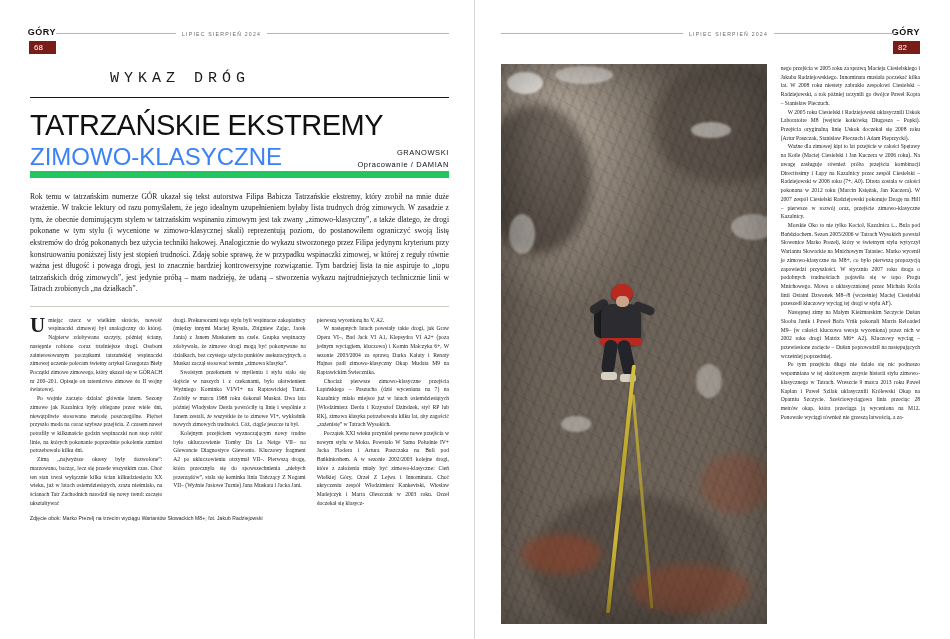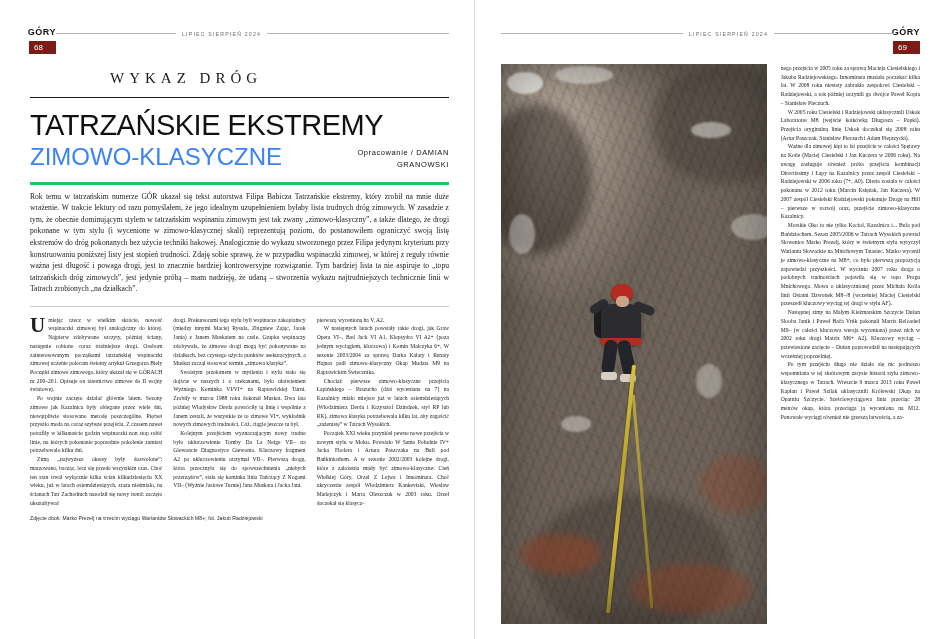--- a/index.html
+++ b/index.html
@@ -17,28 +17,28 @@
   .gory-mark{font-family:"Liberation Sans",sans-serif;font-weight:bold;font-size:9px;letter-spacing:.5px;color:#111;line-height:1;}
   .folio{font-family:"Liberation Sans",sans-serif;font-size:8px;color:#fff;background:#7a1c18;padding:3px 13px 2px 5px;margin-top:4px;display:inline-block;line-height:1;}
   .rh-rule{flex:1;border-top:1px solid #b9b4ab;margin-top:5px;position:relative;}
   .issue{font-family:"Liberation Sans",sans-serif;font-size:5.2px;letter-spacing:1.2px;color:#6d6a65;position:absolute;top:-3px;background:#fff;padding:0 6px;}
   .issue-l{left:120px;}
   .issue-r{right:120px;}
 
   .rh-col{display:flex;flex-direction:column;align-items:flex-end;width:26px;}
 
   
-  .kicker{font-family:Liberation Serif, serif;font-size:15px;letter-spacing:5px;color:#1a1a1a;margin:16px 0 0 80px;}
+  .kicker{font-family:Liberation Mono, monospace;font-size:15px;letter-spacing:5px;color:#1a1a1a;margin:16px 0 0 80px;}
   .kicker-rule{border-top:1px solid #1a1a1a;margin:10px 0 0 0;}
   h1.title{font-family:"Liberation Sans",sans-serif;font-weight:normal;font-size:29px;letter-spacing:-0.5px;color:#111;margin:12px 0 0 0;line-height:1.04;}
   h2.subtitle{font-family:"Liberation Sans",sans-serif;font-weight:normal;font-size:24px;letter-spacing:0px;color:#3b82f6;margin:4px 0 0 0;line-height:1.05;}
   .byline{font-family:"Liberation Sans",sans-serif;font-size:7.5px;letter-spacing:.6px;color:#111;text-align:right;line-height:1.5;margin-top:-22px;}
 
   
-  .lead{font-family:"Liberation Serif",serif;font-size:7.6px;line-height:1.52;color:#1a1a1a;text-align:justify;margin-top:12px;border-top:3px solid #22c55e;padding-top:6px;}
+  .lead{font-family:"Liberation Serif",serif;font-size:7.6px;line-height:1.52;color:#1a1a1a;text-align:justify;margin-top:1px;border-top:7px solid #22c55e;padding-top:13px;}
   .cols3{display:flex;gap:11px;}
   .col{flex:1;}
   p.body{font-family:"Liberation Serif",serif;font-size:5.6px;line-height:1.56;text-align:justify;color:#1d1d1d;margin:0 0 0 0;text-indent:7px;hyphens:auto;}
   p.body.first{text-indent:0;}
   .dropcap::first-letter{float:left;font-size:21px;line-height:17px;font-weight:bold;padding:1px 3px 0 0;font-family:"Liberation Serif",serif;}
 
   .caption{font-family:"Liberation Sans",sans-serif;font-size:5px;color:#1d1d1d;margin-top:8px;letter-spacing:.1px;}
 
   
   .photo-wrap{position:relative;width:286px;height:560px;overflow:hidden;background:#6d6357;}
@@ -88,22 +88,22 @@
         <span class="issue issue-l">LIPIEC SIERPIEŃ 2024</span>
       </div>
     </div>
 
     <div class="kicker">WYKAZ DRÓG</div>
     <div class="kicker-rule"></div>
 
     <h1 class="title">TATRZAŃSKIE EKSTREMY</h1>
     <h2 class="subtitle">ZIMOWO-KLASYCZNE</h2>
     <div class="byline">
+      <div>GRANOWSKI</div>
       <div>Opracowanie / DAMIAN</div>
-      <div>GRANOWSKI</div>
     </div>
 
     <div class="lead">Rok temu w tatrzańskim numerze GÓR ukazał się tekst autorstwa Filipa Babicza Tatrzańskie ekstremy, który zrobił na mnie duże wrażenie. W trakcie lektury od razu pomyślałem, że jego idealnym uzupełnieniem byłaby lista trudnych dróg zimowych. W zasadzie z tym, że obecnie dominującym stylem w tatrzańskim wspinaniu zimowym jest tak zwany „zimowo-klasyczny”, a także dlatego, że drogi pokonane w tym stylu (i wycenione w zimowo-klasycznej skali) reprezentują poziom, do postanowiłem ograniczyć swoją listę ekstremów do dróg pokonanych bez użycia techniki hakowej. Analogicznie do wykazu stworzonego przez Filipa jedynym kryterium przy konstruowaniu poniższej listy jest stopień trudności. Zdaję sobie sprawę, że w przypadku wspinaczki zimowej, w której z reguły równie ważna jest długość i powaga drogi, jest to znacznie bardziej kontrowersyjne rozwiązanie. Tym bardziej lista ta nie aspiruje to „topu tatrzańskich dróg zimowych”, jest jedynie próbą – mam nadzieję, że udaną – stworzenia wykazu najtrudniejszych technicznie linii w Tatrach zrobionych „na działkach”.</div>
 
     <div class="cols3" style="margin-top:11px;border-top:1px solid #cfcbc4;padding-top:9px;">
       <div class="col">
         <p class="body first dropcap">Umiejąc rzecz w wielkim skrócie, nowość wspinaczki zimowej był analogiczny do której. Najpierw zdobywano szczyty, później ściany, następnie robiono coraz trudniejsze drogi. Osobom zainteresowanym początkami tatrzańskiej wspinaczki zimowej uczenie polecam świetny artykuł Grzegorza Bieły Początki zimowe zimowego, który ukazał się w GÓRACH nr 200–201. Opisuje on taternictwo zimowe do II wojny światowej.</p>
         <p class="body">Po wojnie zaczęto działać głównie latem. Sezony zimowe jak Kazalnica były oblegane przez wiele dni, niewątpliwie stosowano metodę poszczególne. Pięćset przyszło moda na coraz szybsze przejścia. Z czasem nawet potrafiły w kilkunaście godzin wspinaczki non stop robić linie, na których pokonanie poprzednie pokolenie zamiast potrzebowało kilku dni.</p>
         <p class="body">Zimą ,,najwyższe okresy były dozwolone”: marzowano, bacząc, lecz się przede wszystkim czas. Choć ten stan trwał wyłącznie kilka ścian kilkudziesięciu XX wieku, już w latach osiemdziesiątych, zrazu nieśmiało, na ścianach Tatr Zachodnich narodził się nowy trend: zaczęto ukształtywać</p>
       </div>
@@ -126,21 +126,21 @@
   <div class="gutter"></div>
 
   <div class="page page-right">
 
     <div class="rh rh-right">
       <div class="rh-rule">
         <span class="issue issue-r">LIPIEC SIERPIEŃ 2024</span>
       </div>
       <div class="rh-col">
         <div class="gory-mark">GÓRY</div>
-        <div class="folio">69</div>
+        <div class="folio">82</div>
       </div>
     </div>
 
     <div style="display:flex;gap:14px;margin-top:10px;">
 
       <div class="photo-wrap">
         <div class="photo">
           <div class="rockbase"></div>
           <div class="rocktex"></div>
 

